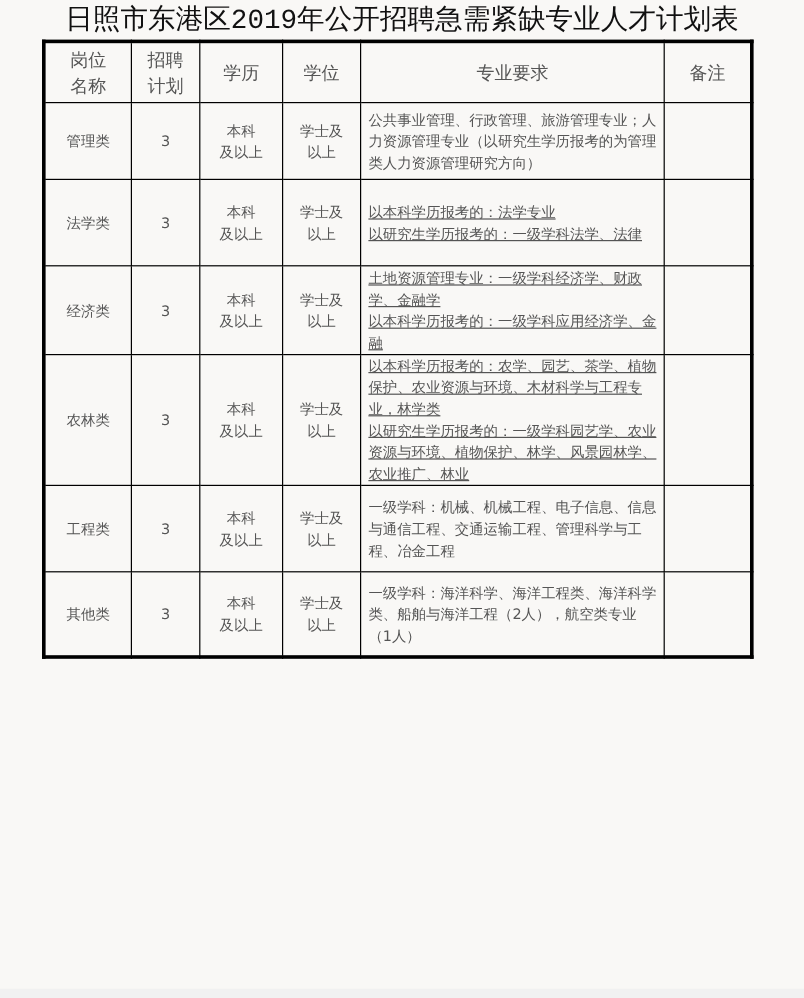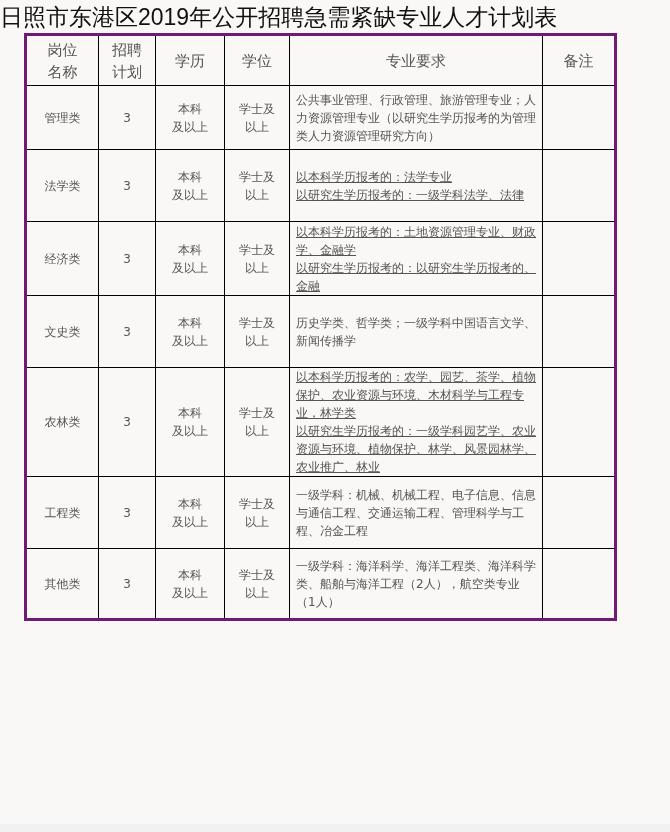--- a/index.html
+++ b/index.html
@@ -5,28 +5,29 @@
   html, body { margin: 0; padding: 0; }
   body {
     width: 670px; height: 832px; overflow: hidden;
     background: #f9f8f6;
     font-family: "DejaVu Sans", "Liberation Sans", sans-serif;
     color: #555;
     position: relative;
   }
   .title {
     position: absolute; left: 0; top: 2px; width: 670px;
-    font-family: Liberation Sans, sans-serif;
+    text-align: center;
+    font-family: Liberation Mono, monospace;
     font-size: 23px; color: #111; letter-spacing: 0px;
     line-height: 30px; white-space: nowrap;
   }
   table.plan {
-    position: absolute; left: 24px; top: 33px;
+    position: absolute; left: 35px; top: 33px;
     border-collapse: collapse;
-    border: 3px solid #701a75;
+    border: 3px solid #000000;
     table-layout: fixed;
   }
   table.plan td, table.plan th {
     border: 1.5px solid #000;
     padding: 0;
     vertical-align: middle;
     text-align: center;
     font-weight: normal;
   }
   table.plan th {
@@ -94,34 +95,26 @@
       <td></td>
     </tr>
 
 
     <tr style="height:74px">
       <td>经济类</td>
       <td class="num">3</td>
       <td><span>本科</span><br><span>及以上</span></td>
       <td><span>学士及</span><br><span>以上</span></td>
       <td class="req">
-          <span class="req-line">以本科学历报考的：土地资源管理专业、财政学、金融学</span>
-          <span class="req-line">以研究生学历报考的：以研究生学历报考的、金融</span>
+          <span class="req-line">土地资源管理专业：一级学科经济学、财政学、金融学</span>
+          <span class="req-line">以本科学历报考的：一级学科应用经济学、金融</span>
         </td>
       <td></td>
     </tr>
 
-    <tr style="height:72px">
-      <td>文史类</td>
-      <td class="num">3</td>
-      <td><span>本科</span><br><span>及以上</span></td>
-      <td><span>学士及</span><br><span>以上</span></td>
-      <td class="req">历史学类、哲学类；一级学科中国语言文学、新闻传播学</td>
-      <td></td>
-    </tr>
 
     <tr style="height:109px">
       <td>农林类</td>
       <td class="num">3</td>
       <td><span>本科</span><br><span>及以上</span></td>
       <td><span>学士及</span><br><span>以上</span></td>
       <td class="req">
           <span class="req-line">以本科学历报考的：农学、园艺、茶学、植物保护、农业资源与环境、木材科学与工程专业，林学类</span>
           <span class="req-line">以研究生学历报考的：一级学科园艺学、农业资源与环境、植物保护、林学、风景园林学、农业推广、林业</span>
         </td>

